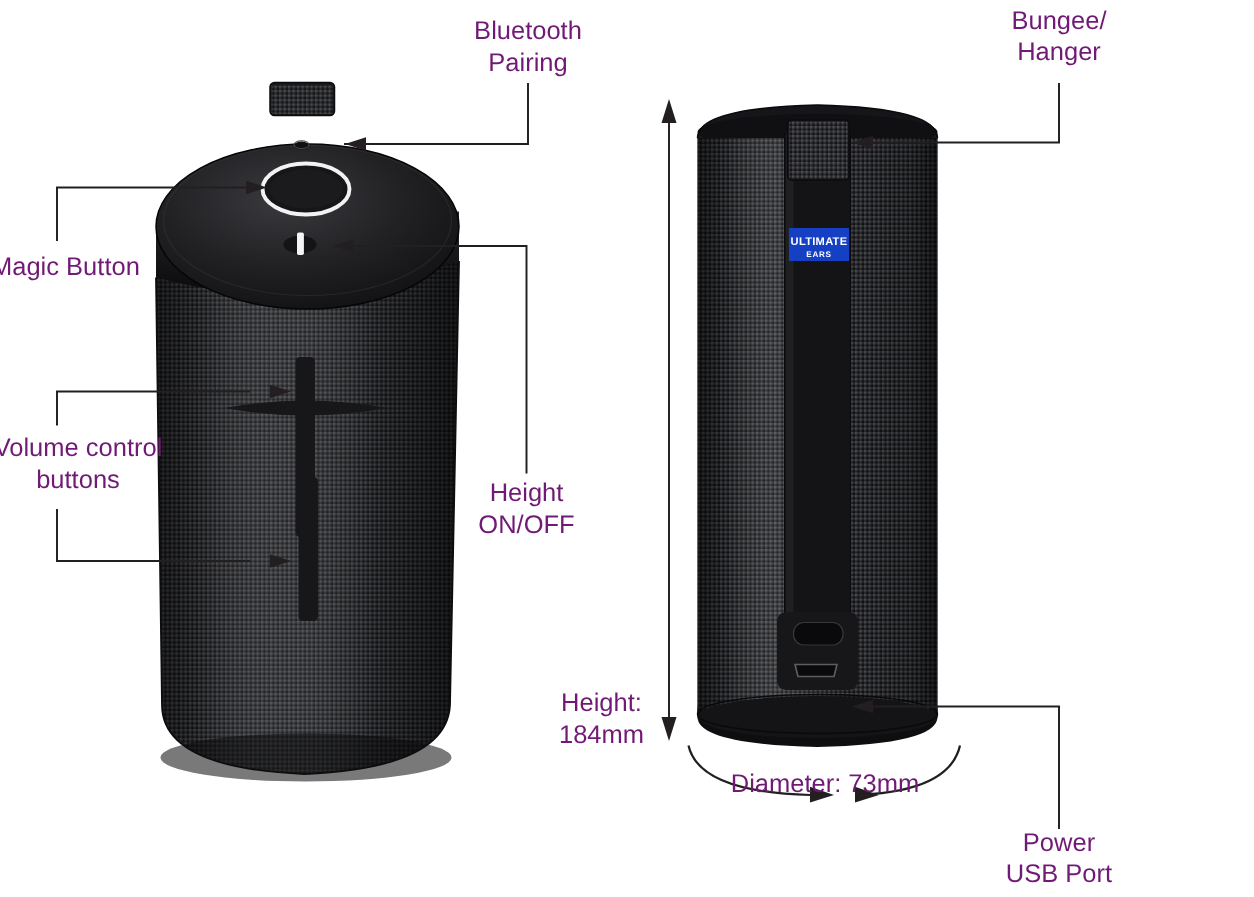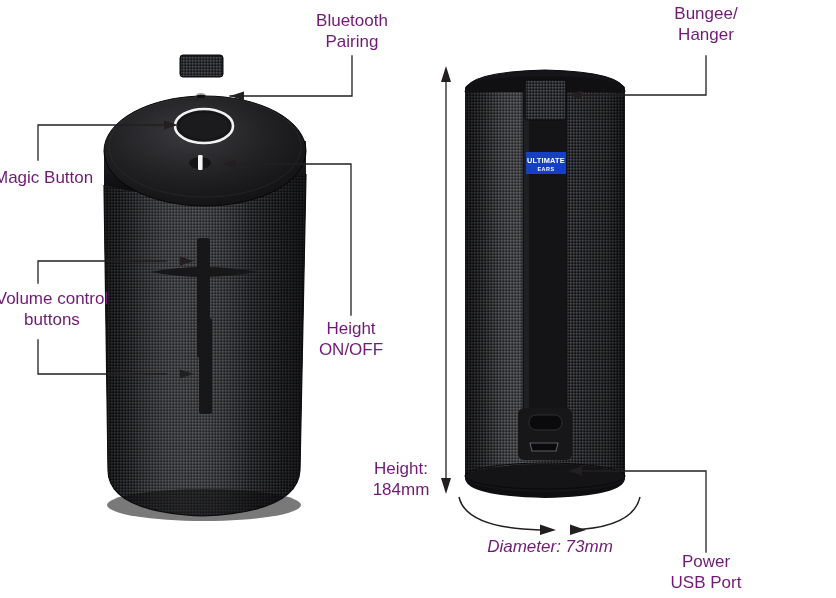--- a/index.html
+++ b/index.html
@@ -271,15 +271,15 @@
 
   <div class="label center" style="left:646px; top:3px; width:120px;">Bungee/
 Hanger</div>
 
   <div class="label center" style="left:646px; top:551px; width:120px;">Power
 USB Port</div>
 
   <div class="label center" style="left:348px; top:426px; width:106px;margin-top:32px;">Height:
 184mm</div>
 
-  <div class="label center" style="left:440px; top:536px; width:220px;font-style:italic;">Diameter: 73mm</div>
+  <div class="label center" style="left:440px; top:512px; width:220px;">Diameter: 73mm</div>
 
 </div>
 
 </body></html>

